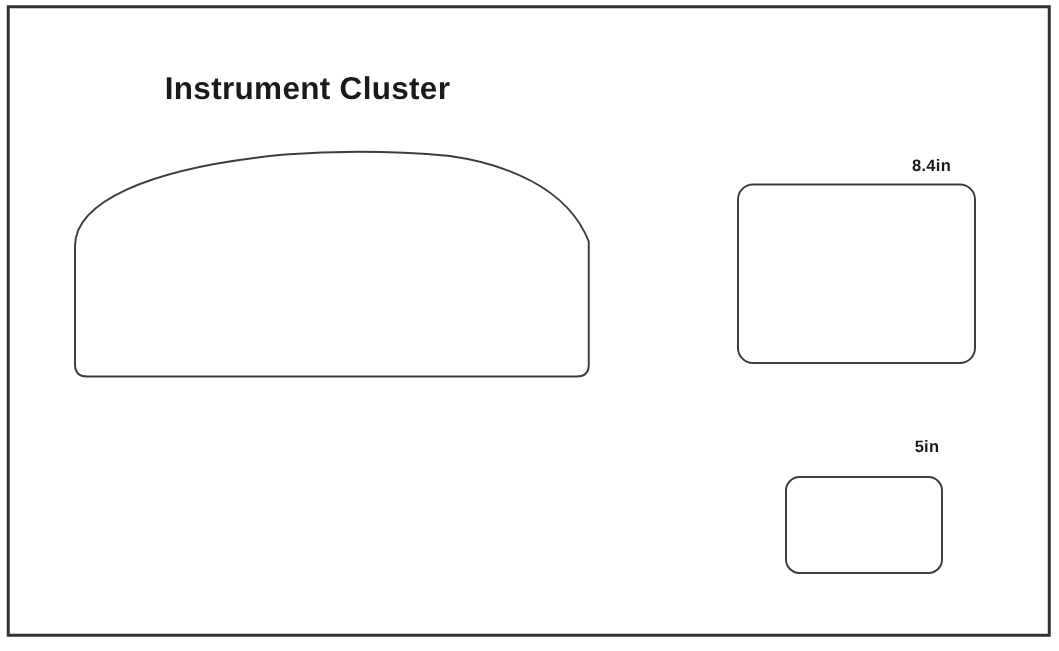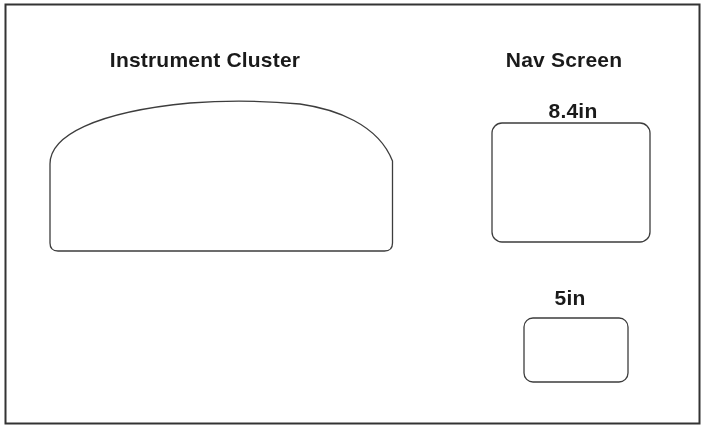--- a/index.html
+++ b/index.html
@@ -29,21 +29,22 @@
     transform: translate(-50%, -50%);
     white-space: nowrap;
     font-weight: 700;
     color: #1a1a1a;
     letter-spacing: 0.2px;
   }
   .label--title {
     font-size: 21px;
   }
   .label--size {
-    font-size: 21px;
+    font-size: 11px;
+    margin-left: 48px;
   }
   .label--cluster-title { left: 205px; top: 60px; }
   .label--nav-title     { left: 564px; top: 60px; }
   .label--nav-size      { left: 573px; top: 111px; }
   .label--aux-size      { left: 570px; top: 298px; }
 </style>
 </head>
 <body>
 
 <div class="canvas">
@@ -62,19 +63,18 @@
              Q 50 251, 50 243
              Z" fill="none" stroke="#3d3d3d" stroke-width="1.3" stroke-linejoin="round"></path>
 
     <rect x="492" y="123" width="158" height="119" rx="10" ry="10" fill="none" stroke="#3d3d3d" stroke-width="1.3"></rect>
 
     <rect x="524" y="318" width="104" height="64" rx="9" ry="9" fill="none" stroke="#3d3d3d" stroke-width="1.3"></rect>
   </svg>
 
   <div class="label label--title label--cluster-title">Instrument Cluster</div>
 
-  <div class="label label--title label--nav-title">Nav Screen</div>
 
   <div class="label label--size label--nav-size">8.4in</div>
 
   <div class="label label--size label--aux-size">5in</div>
 
 </div>
 
 </body></html>

